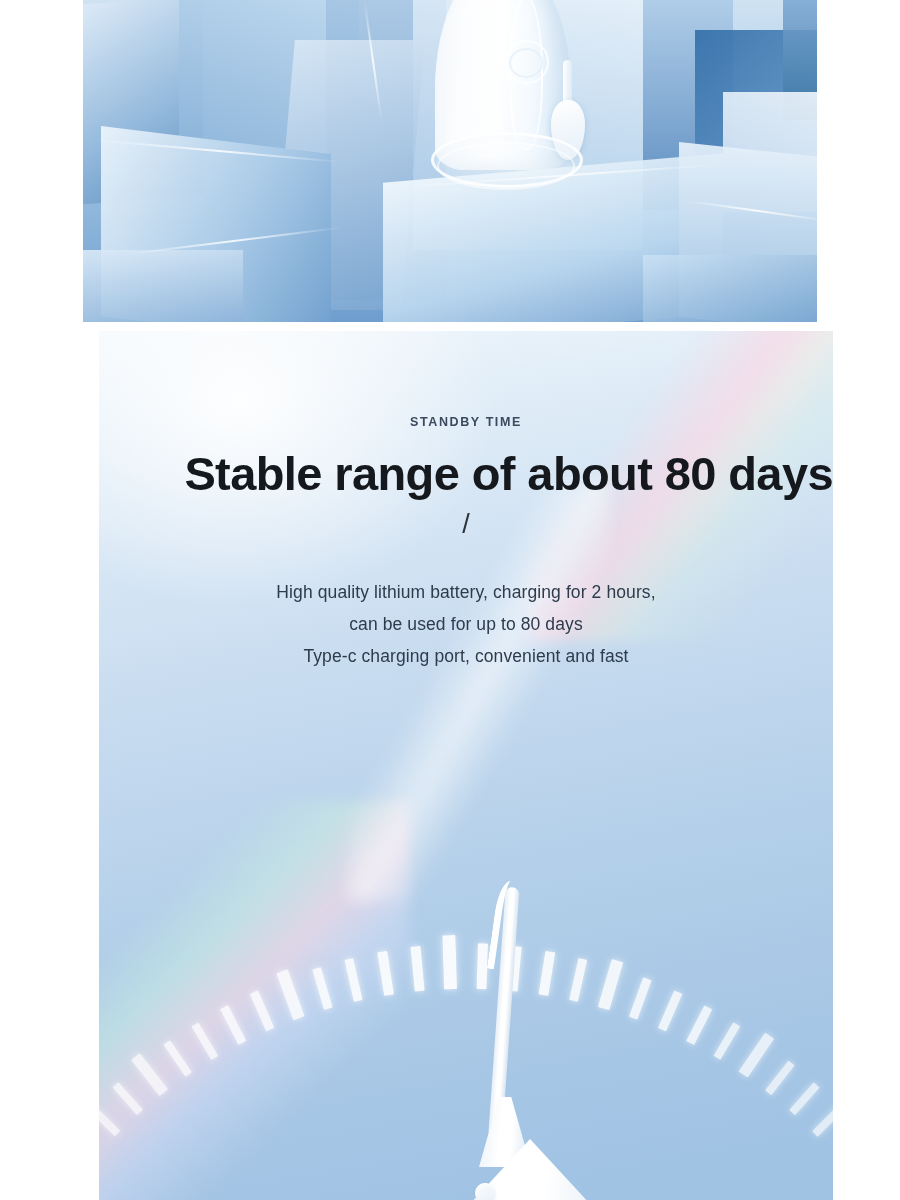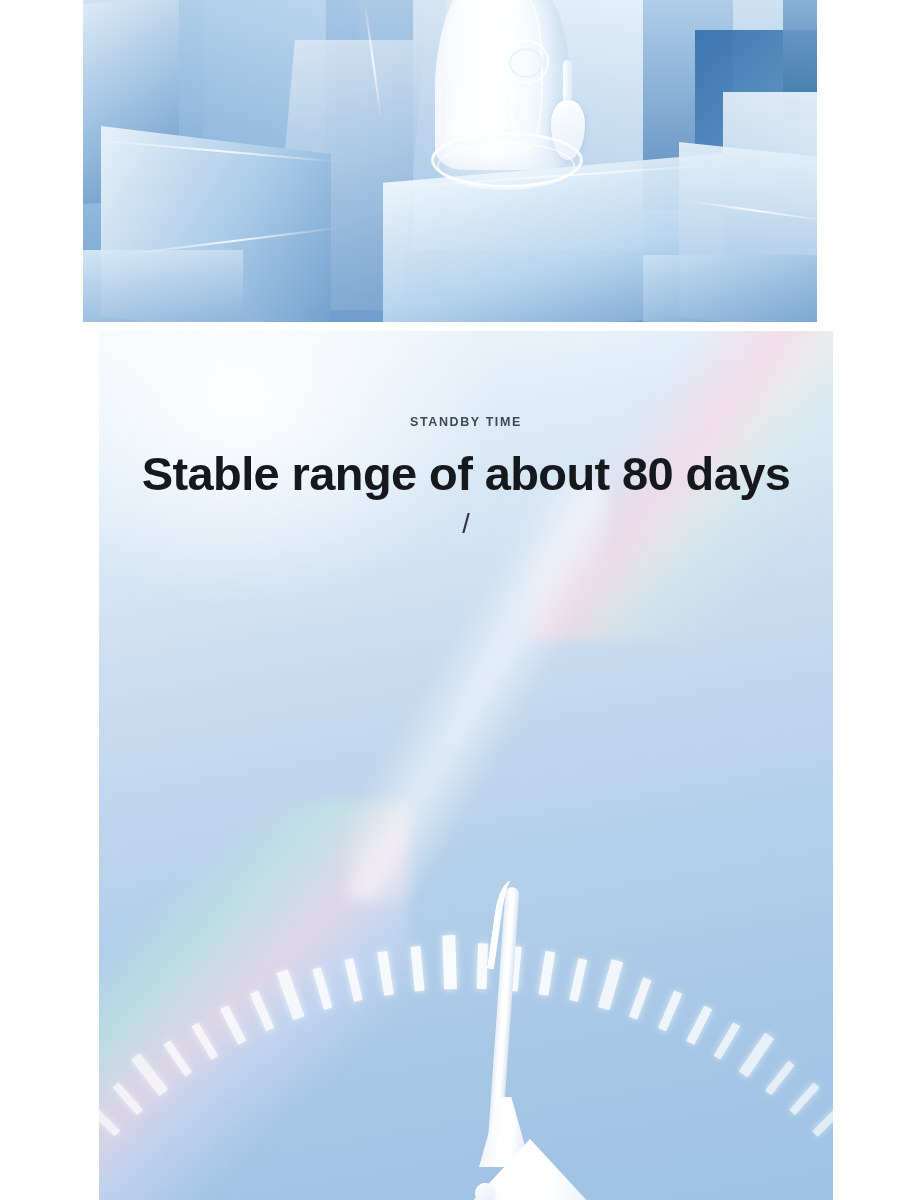--- a/index.html
+++ b/index.html
@@ -189,21 +189,21 @@
   .eyebrow {
     position: absolute; left: 0; top: 84px; width: 734px;
     text-align: center;
     font-size: 12.5px;
     letter-spacing: 1.6px;
     color: #3a4a5c;
     font-weight: 600;
   }
   .headline {
     position: absolute; left: 0; top: 114px; width: 734px;
-    text-align: center;
+    text-align: right;
     font-size: 47px;
     line-height: 58px;
     font-weight: 700;
     color: #15191d;
     letter-spacing: -0.6px;
     font-stretch: condensed;
   }
   .slash {
     position: absolute; left: 0; top: 178px; width: 734px;
     text-align: center;
@@ -342,20 +342,25 @@
         <div class="tick" style="width: 39.3659px; height: 8.34146px; opacity: 0.81; transform: rotate(300.683deg) translate(492px, -4.17073px);"></div>
         <div class="tick" style="width: 46.5854px; height: 11.1463px; opacity: 0.79; transform: rotate(304.293deg) translate(492px, -5.57317px);"></div>
         <div class="tick" style="width: 37.8049px; height: 7.95122px; opacity: 0.77; transform: rotate(307.902deg) translate(492px, -3.97561px);"></div>
         <div class="tick" style="width: 37.0244px; height: 7.7561px; opacity: 0.75; transform: rotate(311.512deg) translate(492px, -3.87805px);"></div>
         <div class="tick" style="width: 36.2439px; height: 7.56098px; opacity: 0.73; transform: rotate(315.122deg) translate(492px, -3.78049px);"></div>
       </div>
 
     <div class="eyebrow">STANDBY TIME</div>
     <div class="headline">Stable range of about 80 days</div>
     <div class="slash">/</div>
+    <div class="subcopy">
+      <div>High quality lithium battery, charging for 2 hours,</div>
+      <div>can be used for up to 80 days</div>
+      <div>Type-c charging port, convenient and fast</div>
+    </div>
 
     <div class="device">
       <div class="nozzle-bend"></div>
       <div class="nozzle"></div>
       <div class="nozzle-flare"></div>
       <div class="head"></div>
       <div class="head-dot"></div>
 
     </div>
 

